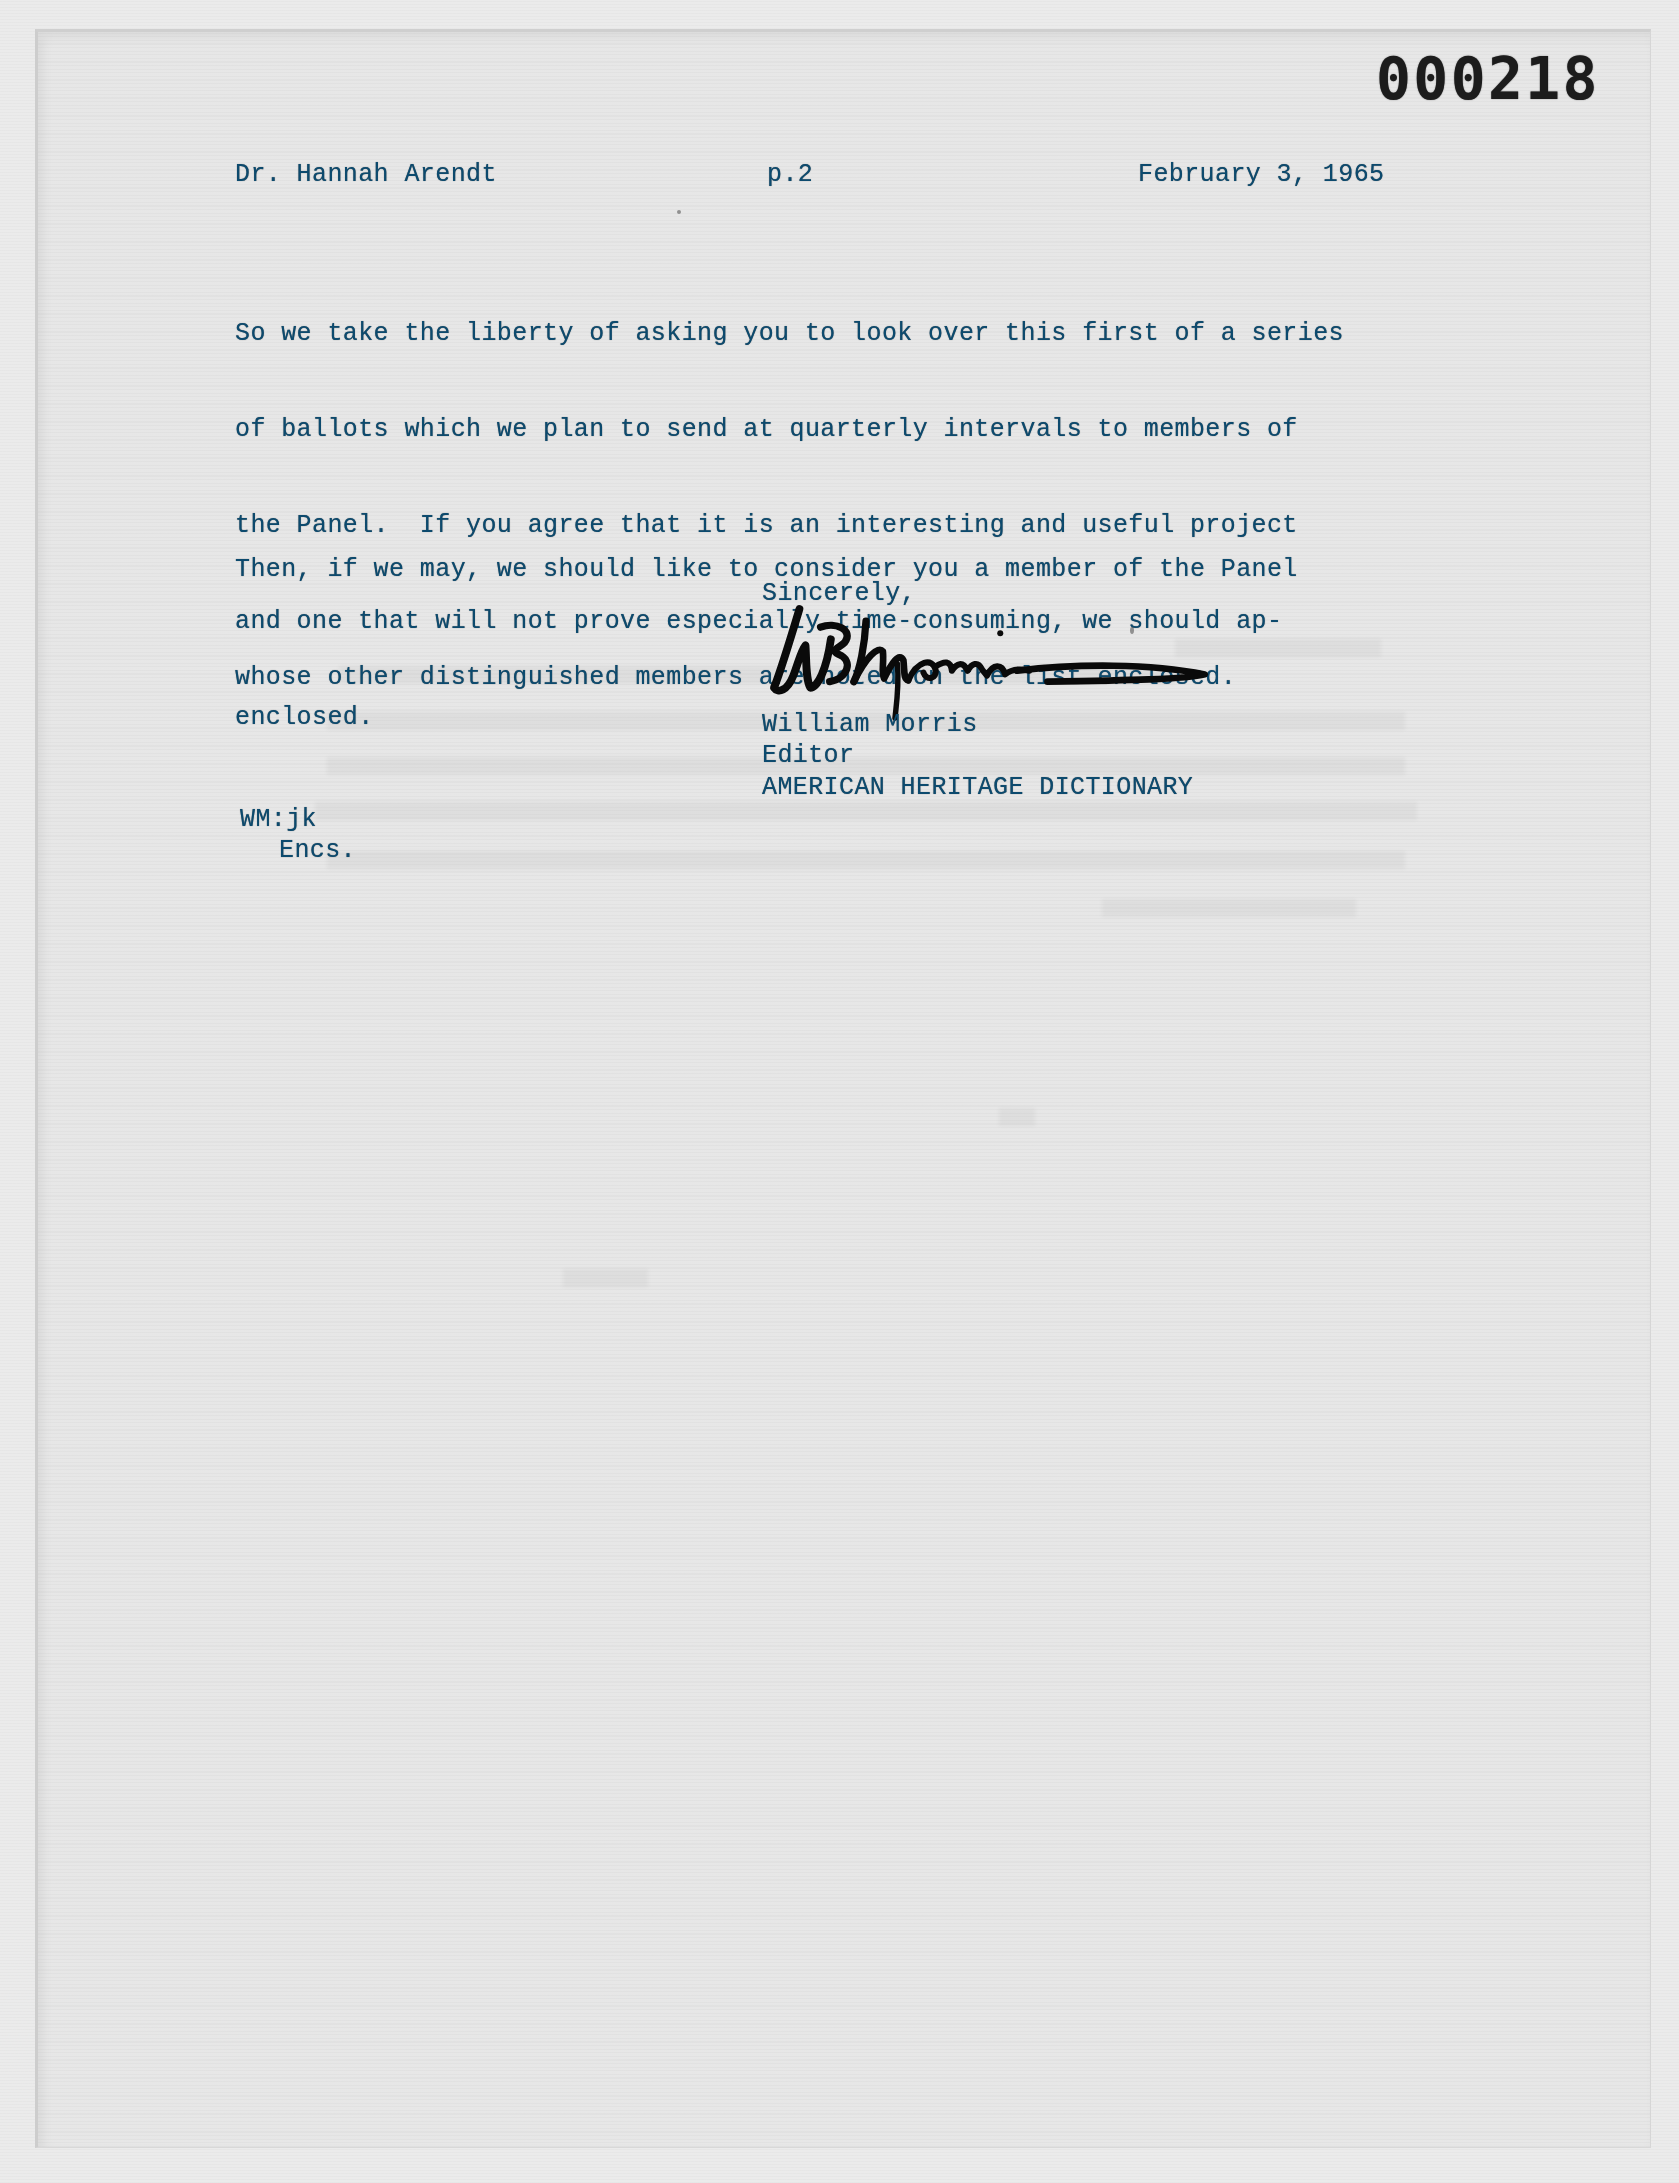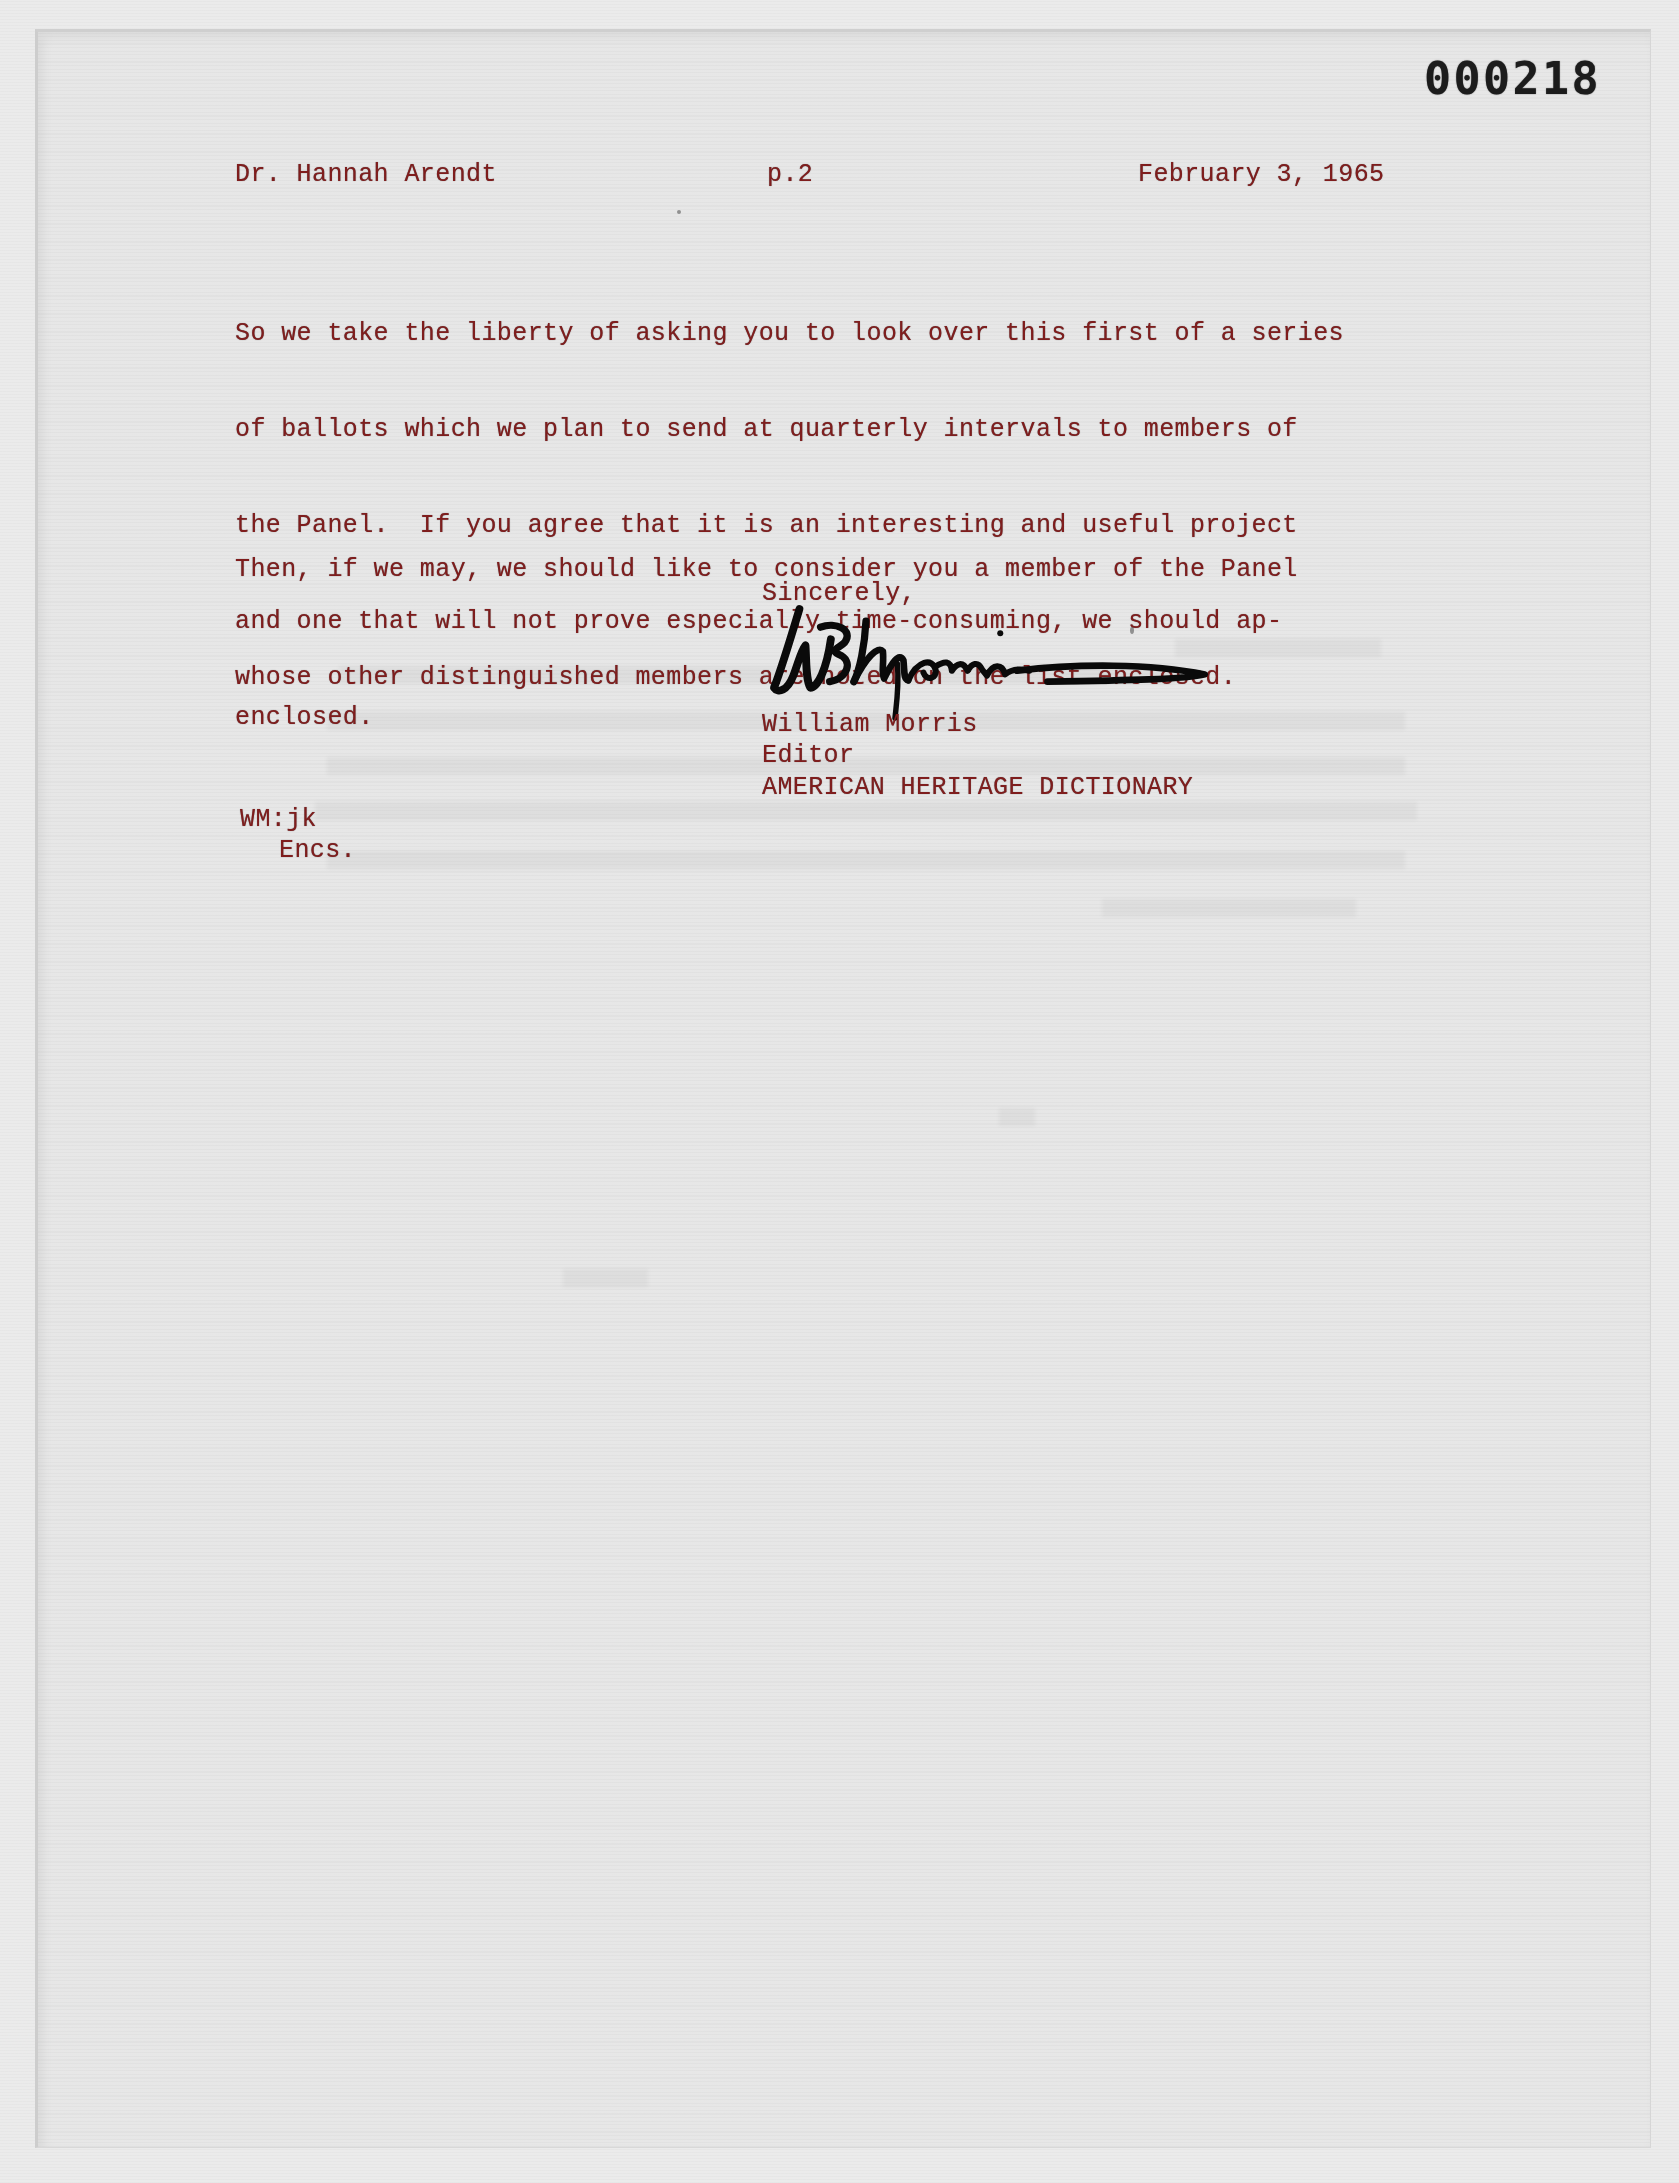--- a/index.html
+++ b/index.html
@@ -35,35 +35,34 @@
       border-left: 3.6px solid #cdcdcd;
       border-right: 1.8px solid #d6d6d6;
       border-bottom: 1.8px solid #d8d8d8;
       box-shadow: inset 4.8px 4.8px 11px rgba(0,0,0,0.06);
     }
     .typed {
       position: absolute;
       font-size: 25px;
       line-height: 32px;
       white-space: pre;
-      color: #7f1d1d;
+      color: #0c4a6e;
       letter-spacing: 0.4px;
       text-shadow: 0 0 0.9px rgba(0,0,0,0.55);
     }
     .page-number {
       position: absolute;
       left: 1376px;
       top: 63px;
       font-family: "DejaVu Sans Mono", "Liberation Mono", monospace;
       font-weight: bold;
-      font-size: 45px;
+      font-size: 58px;
       letter-spacing: 2.4px;
       color: #1c1c1c;
       text-shadow: 0 0 1.2px rgba(0,0,0,0.6);
-      margin-left: 48px;
     }
     .header-recipient { left: 235px; top: 159px; }
     .header-page { left: 767px; top: 159px; }
     .header-date { left: 1128px; top: 159px; margin-left: 10px; }
     .para1 { left: 235px; top: 254px; }
     .para1 .line { display: block; }
     .para2 { left: 235px; top: 478px; }
     .para2 .line { display: block; margin-top: 12px; }
     .closing { left: 762px; top: 578px; }
     .sig-name { left: 762px; top: 709px; }

